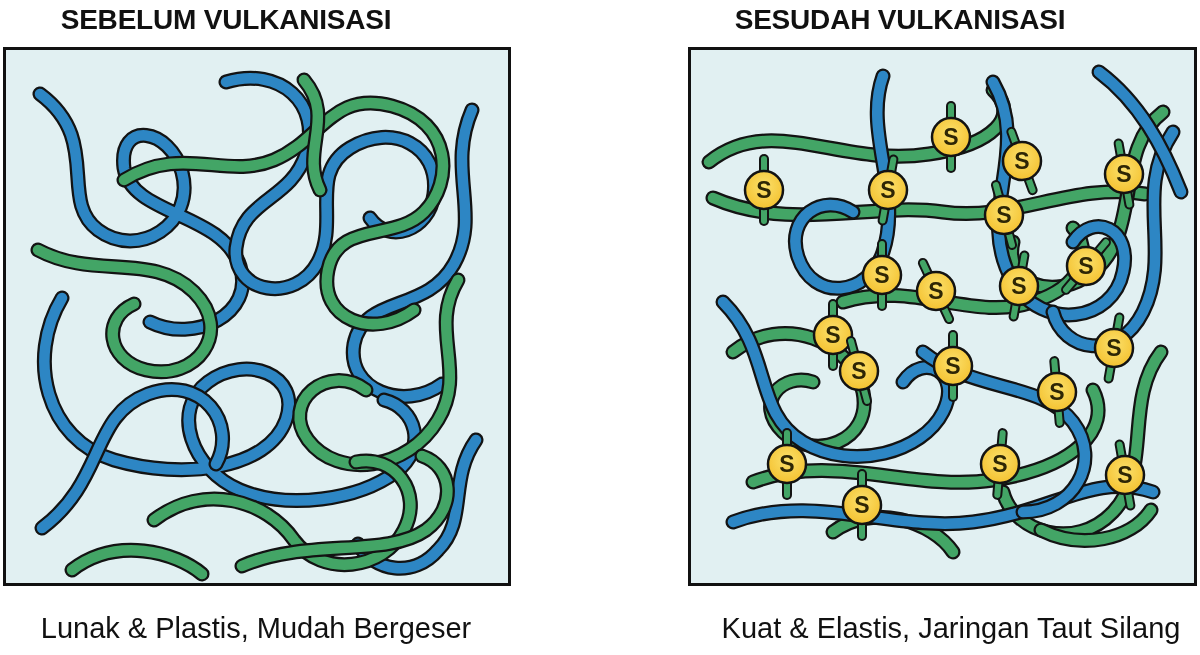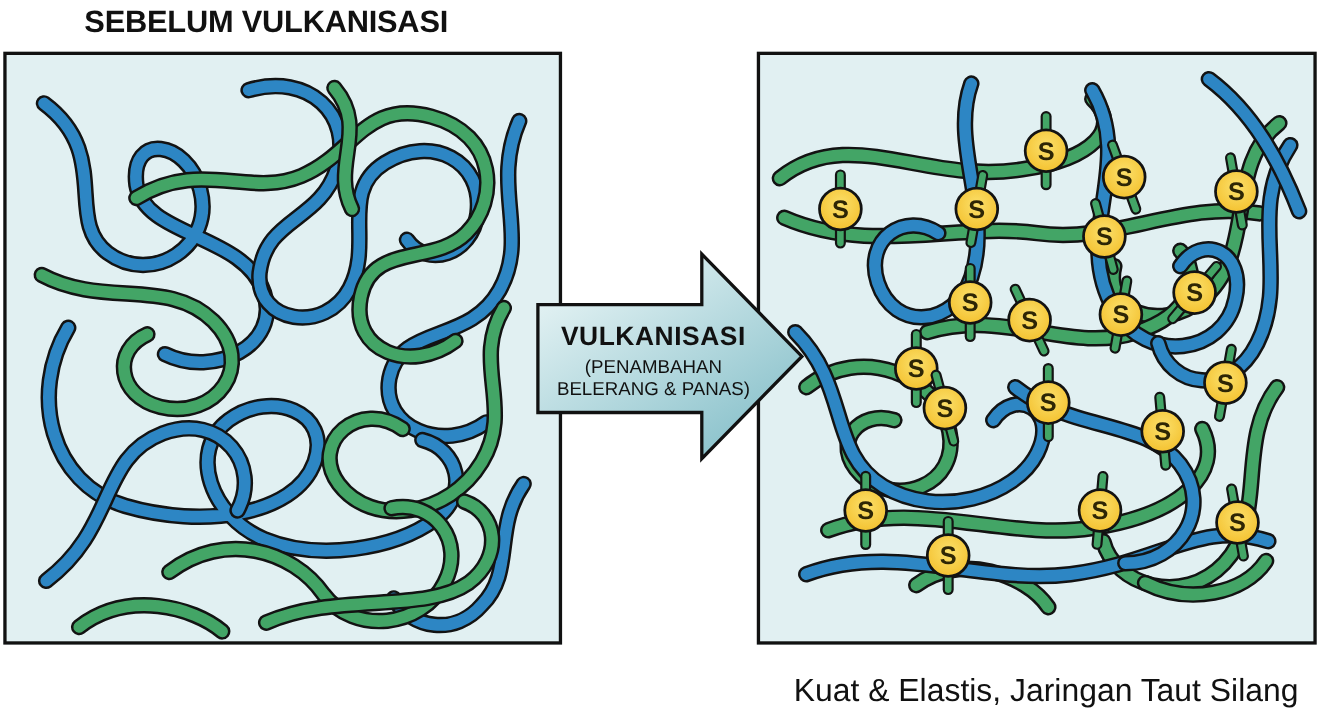--- a/index.html
+++ b/index.html
@@ -7,21 +7,21 @@
     position:relative;width:1200px;height:655px;
     background:var(--page-bg,#fff);
     font-family:"Liberation Sans",sans-serif;
     overflow:hidden;
   }
   .title{
     position:absolute;top:4px;font-weight:700;font-size:28px;
     color:var(--title-color,#111);text-align:center;letter-spacing:-0.2px;
     white-space:nowrap;
   }
-  #title-left{left:0;width:452px;padding-left:16px;}
+  #title-left{left:0;width:452px;}
   #title-right{left:664px;width:472px;}
   .panel{
     position:absolute;top:47px;height:533px;
     background:var(--panel-bg,#e1f0f2);
     border:3px solid var(--panel-border,#111);
     box-sizing:content-box;
   }
   #panel-left{left:3px;width:502px;}
   #panel-right{left:688px;width:503px;}
   .panel svg{display:block;width:100%;height:100%;}
@@ -43,20 +43,21 @@
   .stub{stroke:var(--chain-green,#43a566);stroke-width:6;stroke-linecap:round;}
   .sulfur-circle{fill:url(#sulfurGrad);stroke:var(--sulfur-border,#111);stroke-width:2.5;}
   .sulfur-s{font-family:"Liberation Sans",sans-serif;font-weight:700;font-size:23px;fill:var(--sulfur-text,#222);text-anchor:middle;}
 </style>
 </head>
 <body>
 
 <div class="stage">
 
   <div class="title" id="title-left">SEBELUM VULKANISASI</div>
+  <div class="title" id="title-right">SESUDAH VULKANISASI</div>
 
   <div class="panel" id="panel-left">
     <svg viewBox="0 0 502 533">
         <path d="M34,44 C96,90 52,150 92,180 C132,210 190,174 176,122 C164,78 112,70 118,118 C126,166 216,162 234,216 C250,264 188,294 144,272" class="chain-outline"></path>
         <path d="M34,44 C96,90 52,150 92,180 C132,210 190,174 176,122 C164,78 112,70 118,118 C126,166 216,162 234,216 C250,264 188,294 144,272" class="chain chain-blue"></path>
         <path d="M220,32 C274,16 316,54 300,104 C284,152 236,148 230,198 C226,244 290,254 312,212 C334,170 302,124 344,98 C386,72 434,96 428,144 C423,182 382,194 364,168" class="chain-outline"></path>
         <path d="M220,32 C274,16 316,54 300,104 C284,152 236,148 230,198 C226,244 290,254 312,212 C334,170 302,124 344,98 C386,72 434,96 428,144 C423,182 382,194 364,168" class="chain chain-blue"></path>
         <path d="M466,60 C440,120 476,164 448,214 C420,264 358,244 348,294 C340,340 398,362 436,334" class="chain-outline"></path>
         <path d="M466,60 C440,120 476,164 448,214 C420,264 358,244 348,294 C340,340 398,362 436,334" class="chain chain-blue"></path>
         <path d="M56,248 C20,308 40,390 108,410 C176,430 262,420 280,370 C296,324 240,304 202,332 C164,360 186,420 234,440 C282,460 352,450 390,422 C422,398 410,358 378,350" class="chain-outline"></path>
@@ -232,30 +233,17 @@
         </g>
         <g>
           <line x1="171" y1="424" x2="171" y2="486" class="stub-outline"></line>
           <line x1="171" y1="424" x2="171" y2="486" class="stub"></line>
           <circle cx="171" cy="455" r="19" class="sulfur-circle"></circle>
           <text x="171" y="463" class="sulfur-s">S</text>
         </g>
       </svg>
   </div>
 
-  <div class="arrow-wrap">
-    <svg viewBox="0 0 262 206">
-      <defs>
-        <linearGradient id="arrowGrad" x1="0%" y1="0%" x2="80%" y2="100%">
-          <stop offset="0%" stop-color="#f2fafa"></stop>
-          <stop offset="100%" stop-color="#85bfc9"></stop>
-        </linearGradient>
-      </defs>
-      <polygon class="arrow-poly" points="11,55 160,55 160,9 251,102 160,195 160,153 11,153" fill="url(#arrowGrad)"></polygon>
-      <text class="arrow-title" x="116" y="92">VULKANISASI</text>
-      <text class="arrow-sub" x="116" y="117">(PENAMBAHAN</text>
-      <text class="arrow-sub" x="116" y="137">BELERANG &amp; PANAS)</text>
-    </svg>
-  </div>
-
+
+  <div class="caption" id="caption-left">Lunak &amp; Plastis, Mudah Bergeser</div>
   <div class="caption" id="caption-right">Kuat &amp; Elastis, Jaringan Taut Silang</div>
 
 </div>
 
 </body></html>

